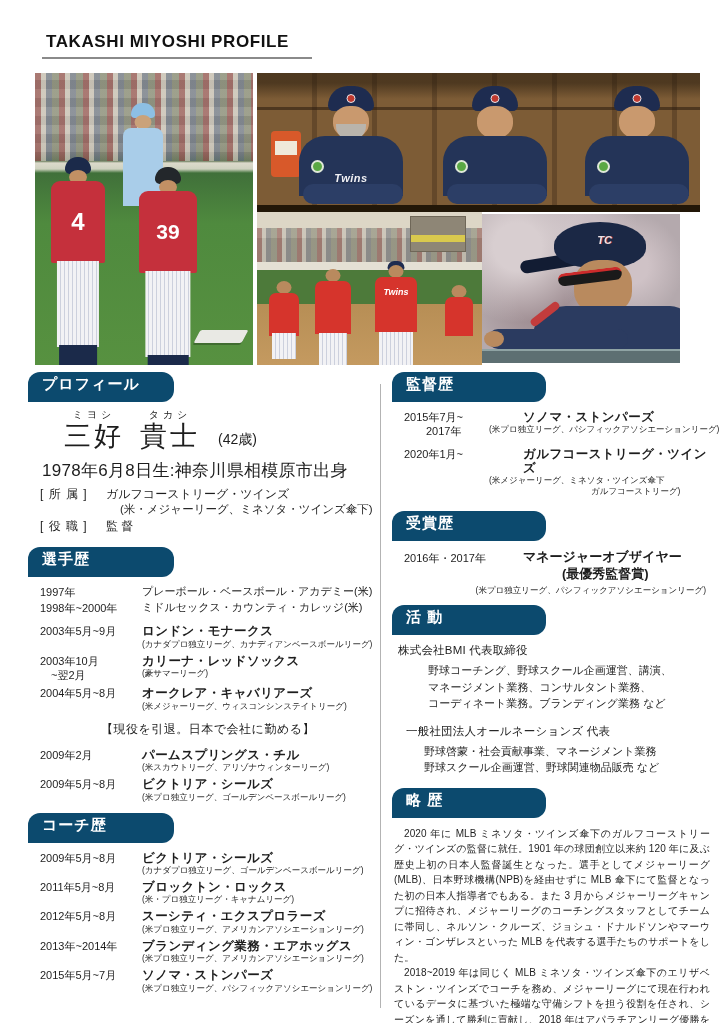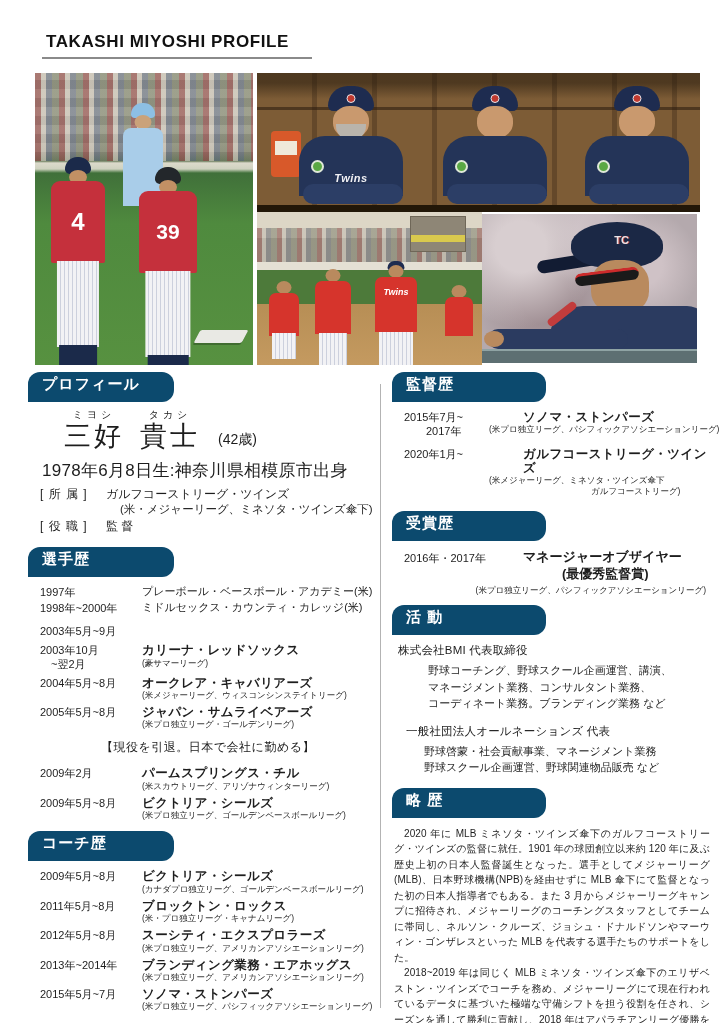--- a/index.html
+++ b/index.html
@@ -79,25 +79,25 @@
   .redfig { position:absolute; }
   .redfig .head { left:50%; transform:translateX(-50%); top:0; width:15px; height:13px;
                   background:#b98a5e; border-radius:50%; }
   .redfig .cap { left:50%; transform:translateX(-50%); top:-4px; width:17px; height:9px;
                  background:#1e2c50; border-radius:9px 9px 3px 3px; }
   .redfig .tee { left:0; top:12px; width:100%; height:55%; background:#d6342c; border-radius:7px 7px 0 0; }
   .redfig .wpants { left:10%; top:67%; width:80%; height:33%;
                     background:repeating-linear-gradient(90deg,#f2f2f5 0 3px,#ccd0dd 3px 4px); }
   .redfig .twins-script { left:50%; transform:translateX(-50%); top:22px; color:#fff;
                           font-size:9px; font-style:italic; font-weight:700; }
-  .photo-manager { left:447px; top:141px; width:215px; height:149px;
+  .photo-manager { left:447px; top:141px; width:198px; height:149px;
     background:radial-gradient(circle at 18% 22%, #d8ced0 0 12%, rgba(0,0,0,0) 38%),
       radial-gradient(circle at 52% 12%, #c9bdc2 0 10%, rgba(0,0,0,0) 32%),
       radial-gradient(circle at 30% 58%, #a08f94 0 14%, rgba(0,0,0,0) 42%),
-      radial-gradient(circle at 75% 35%, #cfc2c6 0 10%, rgba(0,0,0,0) 30%), #b4a9ad; }
+      radial-gradient(circle at 75% 35%, #cfc2c6 0 10%, rgba(0,0,0,0) 30%), #b4a9ad;font-style:italic; }
   .mgr-cap { right:34px; top:8px; width:92px; height:46px; background:#1b2845;
              border-radius:50% 50% 42% 42%; }
   .mgr-cap-logo { right:68px; top:20px; color:#e8e4e8; font-size:11px; font-weight:800;
                   text-shadow:1px 0 0 #c0392f; }
   .mgr-brim { right:92px; top:42px; width:68px; height:13px; background:#121c33;
               border-radius:10px; transform:rotate(-9deg); }
   .mgr-face { right:48px; top:46px; width:58px; height:54px; background:#b98a5e; border-radius:42%; }
   .mgr-glasses { right:58px; top:56px; width:64px; height:13px; background:#1a1a1a;
                  border-top:3px solid #cc2b2b; border-radius:7px; transform:rotate(-7deg); }
   .mgr-body { right:-12px; top:92px; width:160px; height:60px; background:#2b3b60;
@@ -307,41 +307,38 @@
       </div>
       <div class="row row-simple">
         <div class="date">1998年~2000年</div>
         <div class="cell">
             <div class="team-plain">ミドルセックス・カウンティ・カレッジ(米)</div>
           </div>
       </div>
       <div class="gap8"></div>
       <div class="row">
         <div class="date">2003年5月~9月</div>
+        <div class="cell">
+          <div class="team">ロンドン・モナークス</div>
+          <div class="league">(カナダプロ独立リーグ、カナディアンベースボールリーグ)</div>
+        </div>
       </div>
       <div class="row">
         <div class="date">2003年10月
 　~翌2月</div>
         <div class="cell">
           <div class="team">カリーナ・レッドソックス</div>
           <div class="league">(豪サマーリーグ)</div>
         </div>
       </div>
       <div class="row">
         <div class="date">2004年5月~8月</div>
         <div class="cell">
           <div class="team">オークレア・キャバリアーズ</div>
           <div class="league">(米メジャーリーグ、ウィスコンシンステイトリーグ)</div>
-        </div>
-      </div>
-      <div class="row">
-        <div class="date">2005年5月~8月</div>
-        <div class="cell">
-          <div class="team">ジャパン・サムライベアーズ</div>
-          <div class="league">(米プロ独立リーグ・ゴールデンリーグ)</div>
         </div>
       </div>
       <div class="retire-note">【現役を引退。日本で会社に勤める】</div>
       <div class="row">
         <div class="date">2009年2月</div>
         <div class="cell">
           <div class="team">パームスプリングス・チル</div>
           <div class="league">(米スカウトリーグ、アリゾナウィンターリーグ)</div>
         </div>
       </div>

